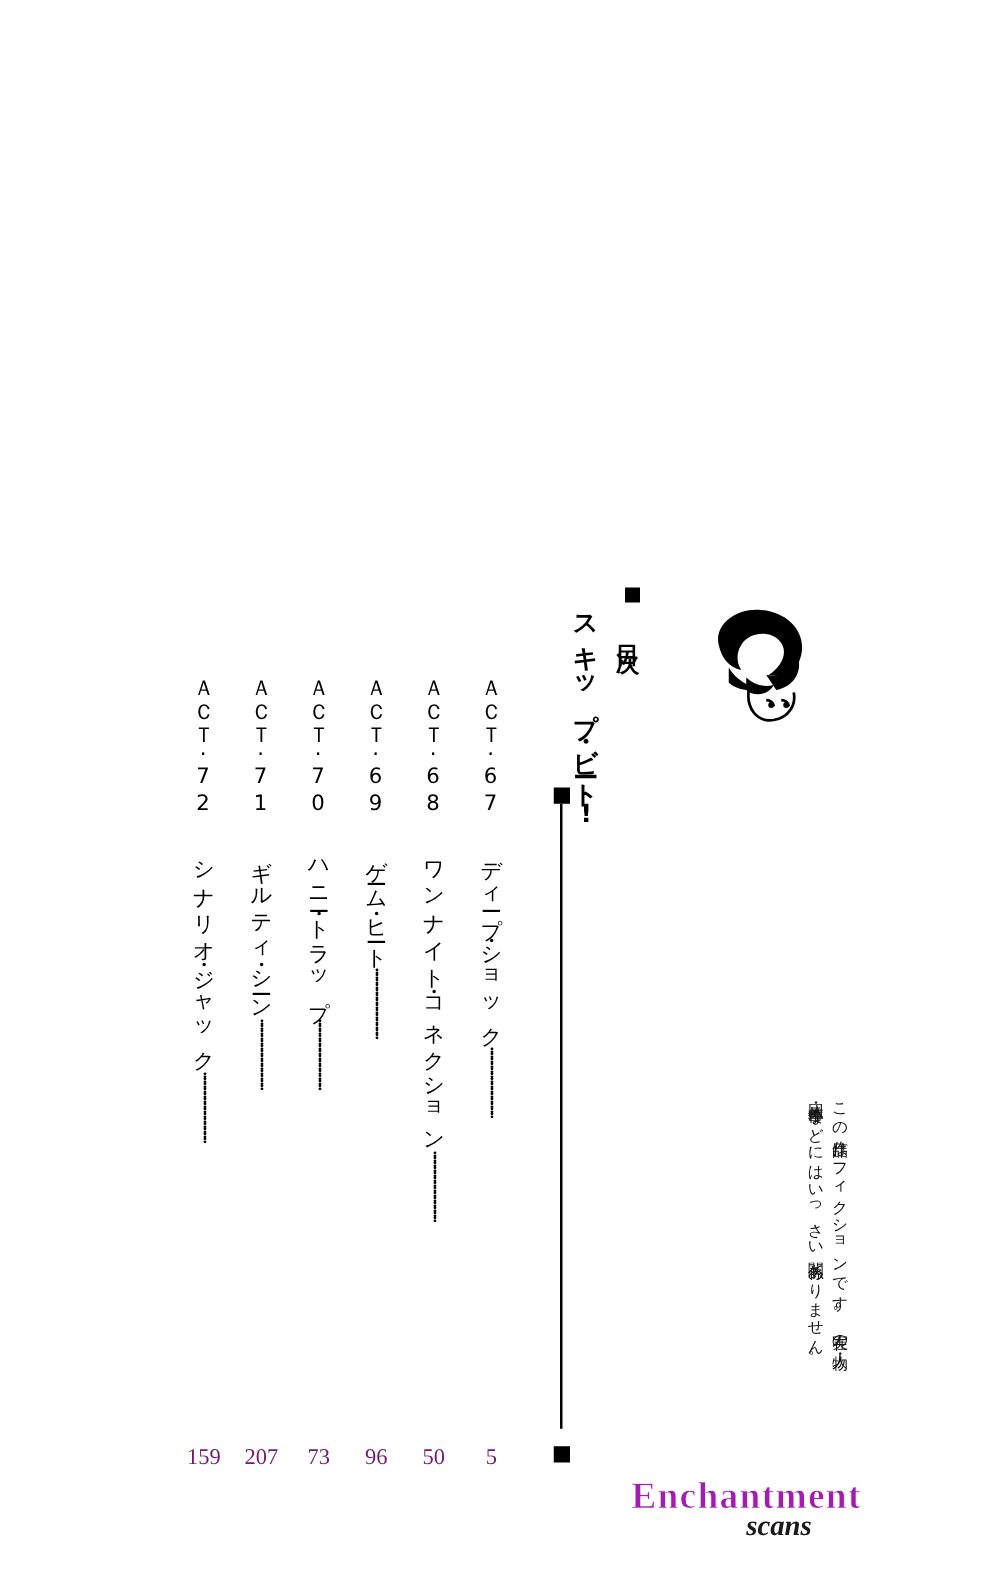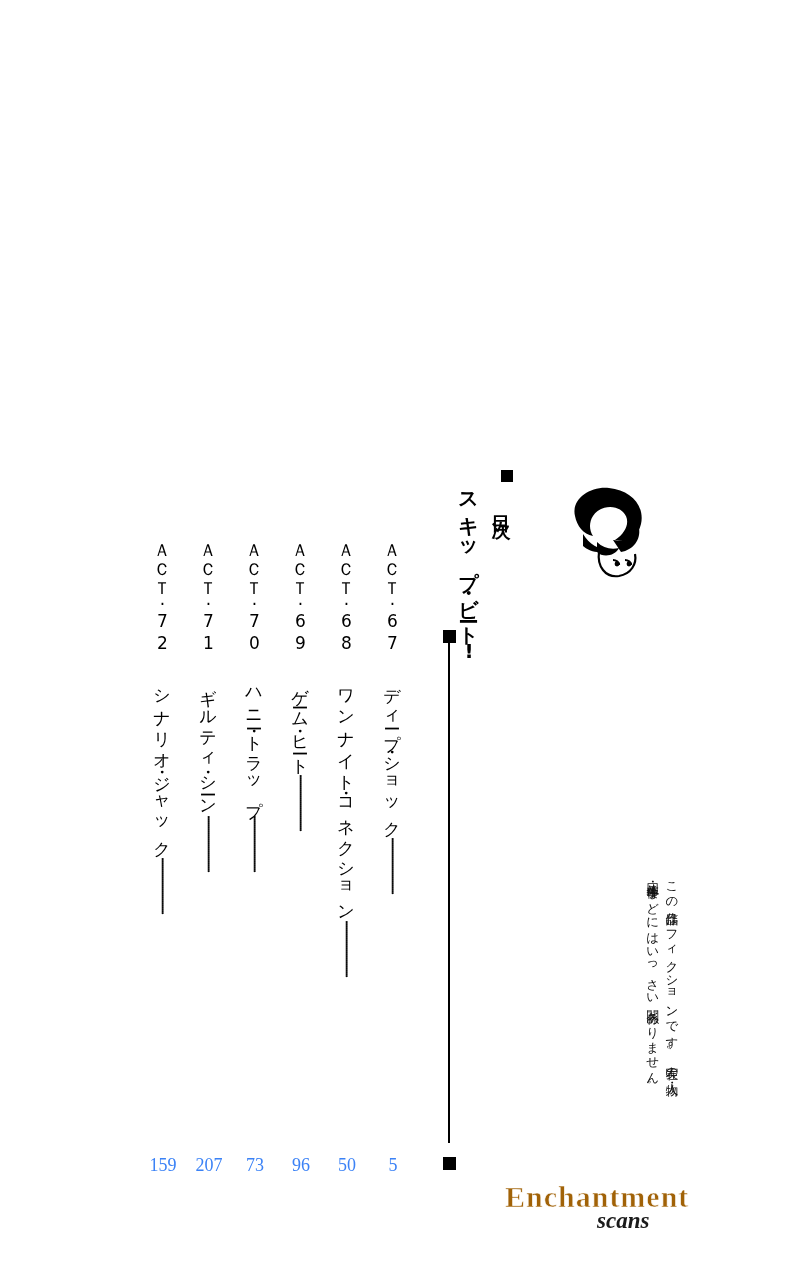--- a/index.html
+++ b/index.html
@@ -142,41 +142,41 @@
     letter-spacing: 2px;
     color: #000;
     flex: 1 1 auto;
     overflow: hidden;
     white-space: nowrap;
     line-height: 1;
   }
   .entry .page-no {
     font-family: "Liberation Serif", serif;
     font-size: 18px;
-    color: #3b82f6;
+    color: #701a75;
     position: absolute;
     bottom: -4px;
     left: 50%;
     transform: translateX(-50%);
     white-space: nowrap;
   }
 
   
   .watermark {
     position: absolute;
     left: 505px;
     top: 1180px;
     width: 270px;
     height: 80px;
   }
   .wm-main {
     font-family: "Liberation Serif", serif;
     font-size: 30px;
     letter-spacing: 1px;
-    color: #a16207;
+    color: #a21caf;
     -webkit-text-stroke: 0.6px #ffffff;
     font-weight: 700;
   }
   .wm-sub {
     font-family: "Liberation Serif", serif;
     font-style: italic;
     font-size: 23px;
     color: #1a1a1a;
     margin-left: 92px;
     margin-top: -6px;

